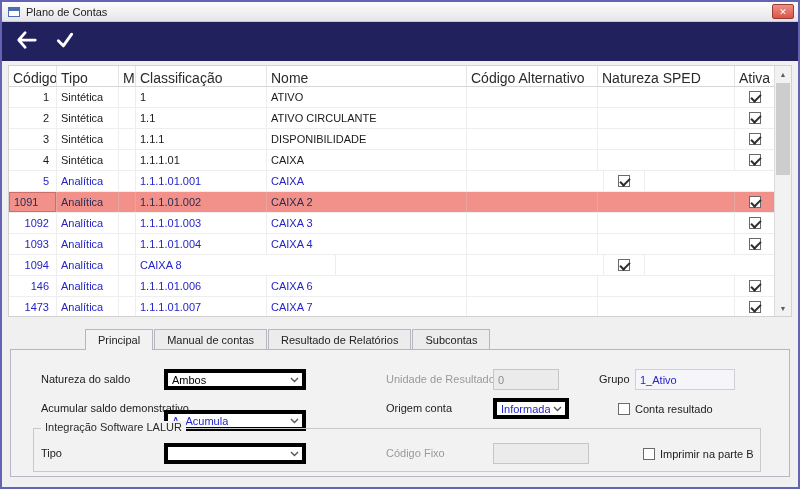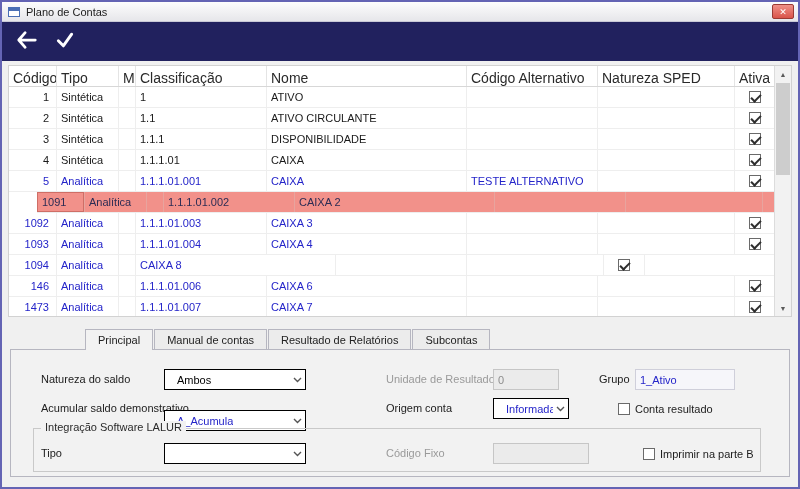--- a/index.html
+++ b/index.html
@@ -58,21 +58,21 @@
   .cell.c-codigo { text-align:right; padding-right:7px; }
   .c-tipo   { width:62px; }
   .c-m      { width:17px; }
   .c-class  { width:131px; }
   .c-nome   { width:200px; }
   .c-calt   { width:131px; }
   .c-sped   { width:137px; }
   .c-ativa  { width:41px; }
   .cell.c-ativa { display:flex; align-items:center; justify-content:center; padding:0; }
   .grid-row.analitica { color:var(--analitica-text, #2424c9); }
-  .grid-row.selected { background:var(--selected-row-bg, #f2918a); color:#2c2c54;margin-left:28px; }
+  .grid-row.selected { background:var(--selected-row-bg, #f2918a); color:#2c2c54; }
   .grid-row.selected .cell { border-right-color:#e8a49e; border-bottom-color:#e8a49e; }
   .grid-row.selected .cell.c-codigo { text-align:left; padding-left:5px; box-shadow:inset 0 0 0 1px #cf6e66; }
 
   .cbx { width:12px; height:12px; border:1px solid #6a6a6a; background:#fff; display:inline-block; position:relative; flex:none; }
   .cbx.checked::after {
     content:''; position:absolute; left:1px; top:2px; width:8px; height:4px;
     border-left:2px solid #2e2e2e; border-bottom:2px solid #2e2e2e; transform:rotate(-45deg);
   }
 
   
@@ -92,22 +92,22 @@
 
   
   .panel {
     flex:1; margin:0 8px 10px 8px;
     border:1px solid #b6b6c0; background:#f2f2f2;
     position:relative; z-index:1;
   }
   .flabel { position:absolute; font-size:11px; color:#1c1c1c; height:21px; line-height:21px; white-space:nowrap; }
   .flabel.disabled { color:#9a9a9a; }
   .combo {
-    position:absolute; height:21px; background:#fff; border:1px solid #000000;
-    font-size:11px; display:flex; align-items:center; padding-left:12px; cursor:pointer;text-align:right;
+    position:absolute; height:21px; background:#fff; border:4px solid #000000;
+    font-size:11px; display:flex; align-items:center; padding-left:4px; cursor:pointer;text-align:right;
   }
   .combo .val { overflow:hidden; white-space:nowrap; }
   .combo .val.blue { color:var(--analitica-text, #2424c9); }
   .combo .chev { margin-left:auto; width:15px; flex:none; display:flex; align-items:center; justify-content:center; }
   .tbox {
     position:absolute; height:21px; border:1px solid #a7a7b4; background:#fff;
     font-size:11px; padding:4px 4px 0 4px; white-space:nowrap; overflow:hidden;
   }
   .tbox.disabled { background:#ebebeb; border-color:#c6c6c6; color:#8d8d8d; }
   .tbox.flat { background:#f6f6fa; border-color:#cfcfda; color:var(--analitica-text, #2424c9); }
@@ -209,21 +209,20 @@
       <span class="cbx checked"></span>
     </div>
   </div>
 
   <div class="grid-row analitica">
     <div class="cell c-codigo">5</div>
     <div class="cell c-tipo">Analítica</div>
     <div class="cell c-m"></div>
     <div class="cell c-class">1.1.1.01.001</div>
     <div class="cell c-nome">CAIXA</div>
-    <div class="cell c-calt">TESTE ALTERNATIVO</div>
     <div class="cell c-sped"></div>
     <div class="cell c-ativa">
       <span class="cbx checked"></span>
     </div>
   </div>
 
   <div class="grid-row analitica selected">
     <div class="cell c-codigo">1091</div>
     <div class="cell c-tipo">Analítica</div>
     <div class="cell c-m"></div>

